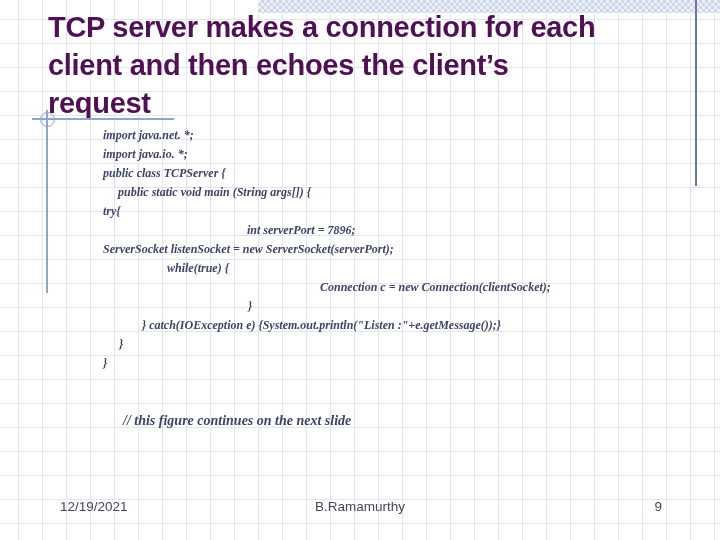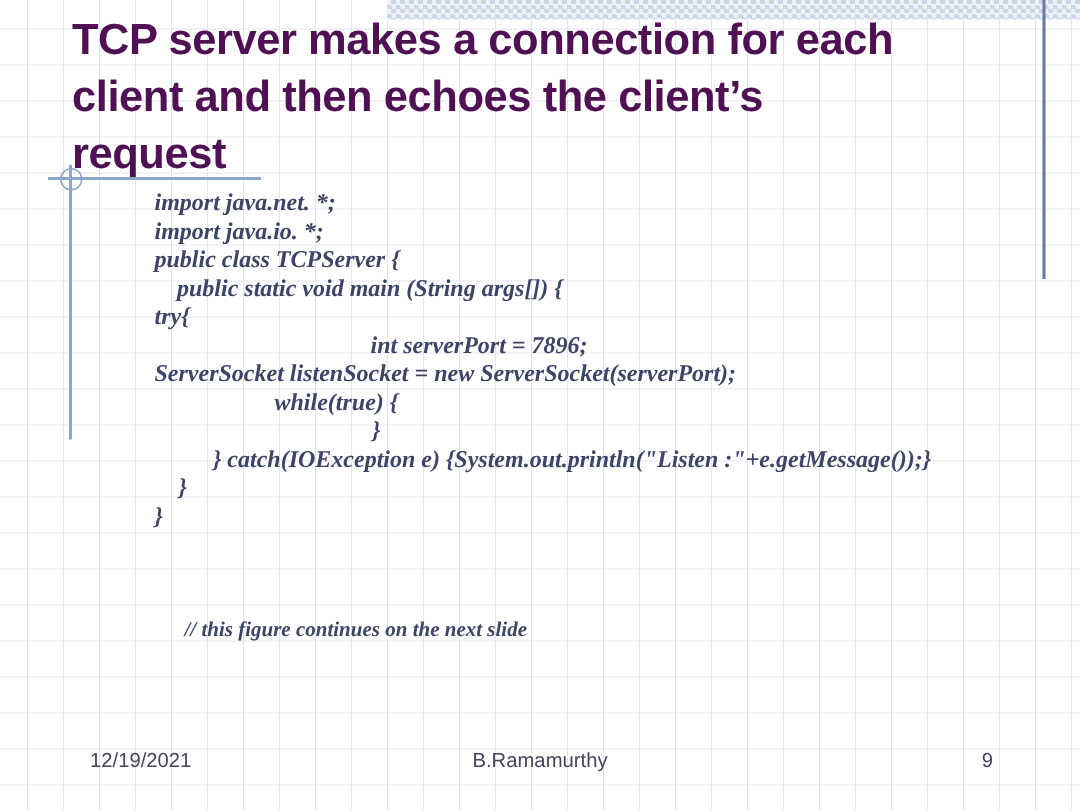--- a/index.html
+++ b/index.html
@@ -42,21 +42,21 @@
   }
   .left-guide-line{
     position:absolute;left:46px;top:110px;width:1.5px;height:183px;
     background:#8ea6ca;
   }
   .code{
     position:absolute;left:103px;top:126px;width:580px;
     color:#3d4466;
     font-family:"Liberation Serif", serif;
     font-style:italic;font-weight:bold;
-    font-size:16px;line-height:19px;
+    font-size:12px;line-height:19px;
     white-space:nowrap;
   }
   .comment-line{
     position:absolute;left:103px;top:411px;
     color:#3d4466;
     font-family:"Liberation Serif", serif;
     font-style:italic;font-weight:bold;
     font-size:14px;line-height:19px;
     white-space:nowrap;
     margin-left:20px;
@@ -93,21 +93,22 @@
   <div class="anchor-circle"></div>
 
   <div class="code">
     <div class="code-line" style="margin-left:0">import java.net. *;</div>
     <div class="code-line" style="margin-left:0">import java.io. *;</div>
     <div class="code-line" style="margin-left:0">public class TCPServer {</div>
     <div class="code-line" style="margin-left:15px">public static void main (String args[]) {</div>
     <div class="code-line" style="">try{</div>
     <div class="code-line" style="margin-left:144px">int serverPort = 7896;</div>
     <div class="code-line" style="">ServerSocket listenSocket = new ServerSocket(serverPort);</div>
-    <div class="code-line" style="margin-left:80px">while(true) {</div>
+    <div class="code-line" style="margin-left:64px">while(true) {</div>
+    <div class="code-line" style="margin-left:217px">Connection c = new Connection(clientSocket);</div>
     <div class="code-line" style="margin-left:145px">}</div>
     <div class="code-line" style="margin-left:39px">} catch(IOException e) {System.out.println("Listen :"+e.getMessage());}</div>
     <div class="code-line" style="margin-left:16px">}</div>
     <div class="code-line" style="margin-left:0">}</div>
   </div>
 
   <div class="comment-line">// this figure continues on the next slide</div>
 
   <div class="footer-date">12/19/2021</div>
   <div class="footer-author">B.Ramamurthy</div>

